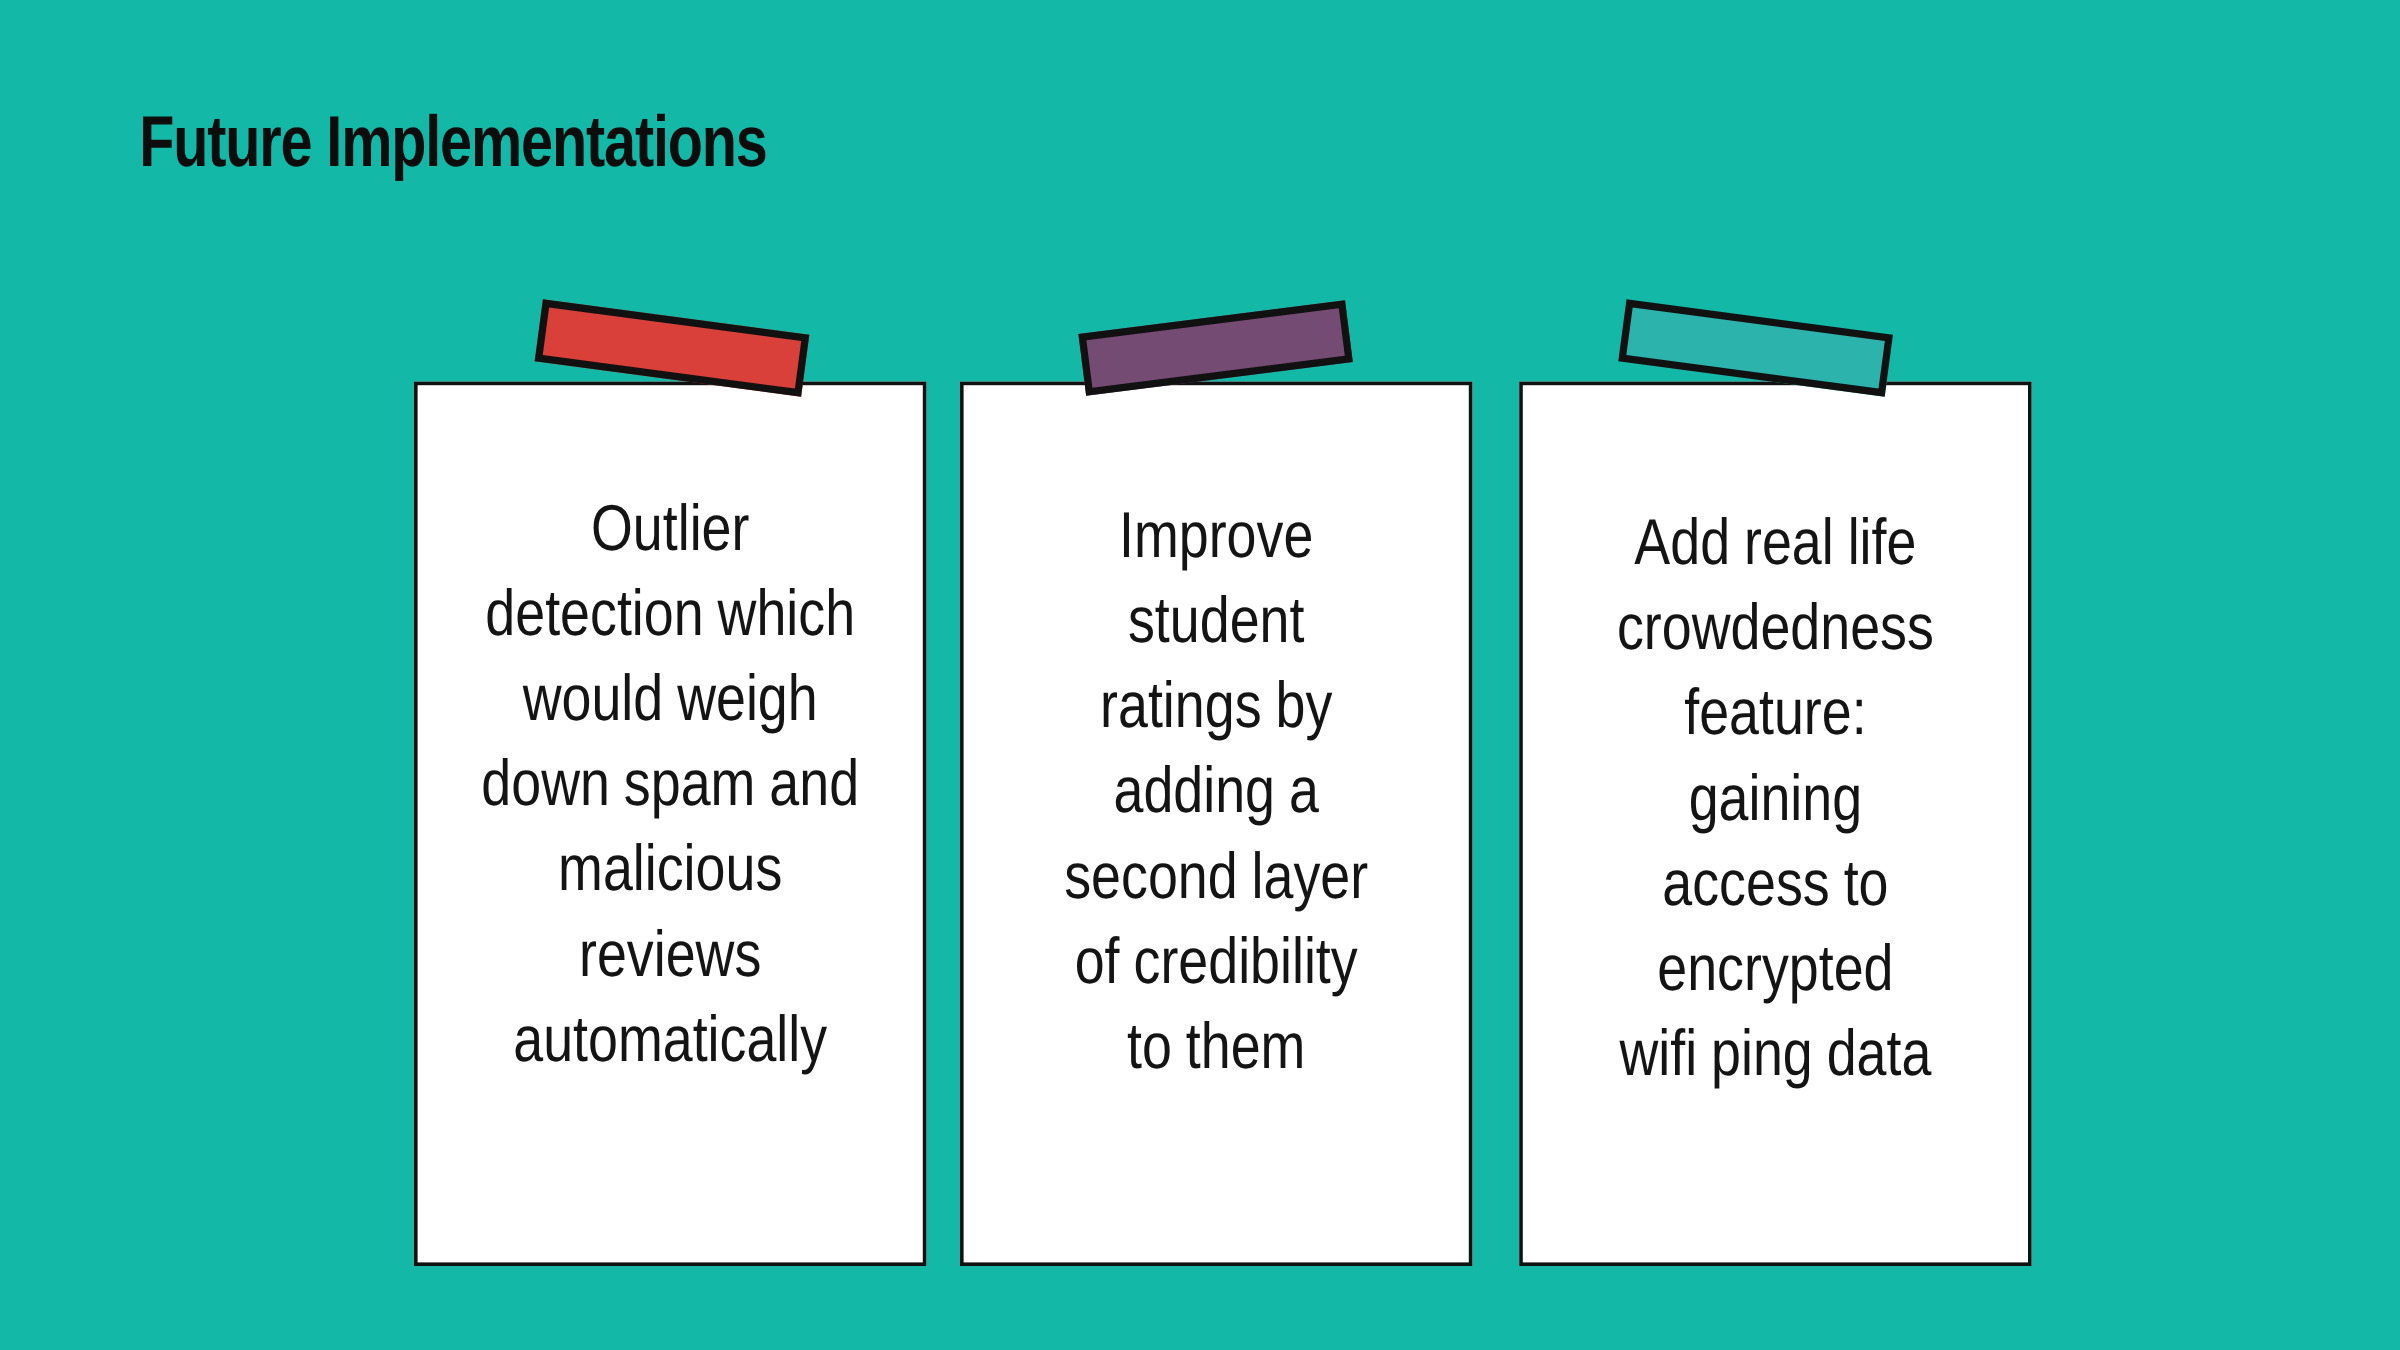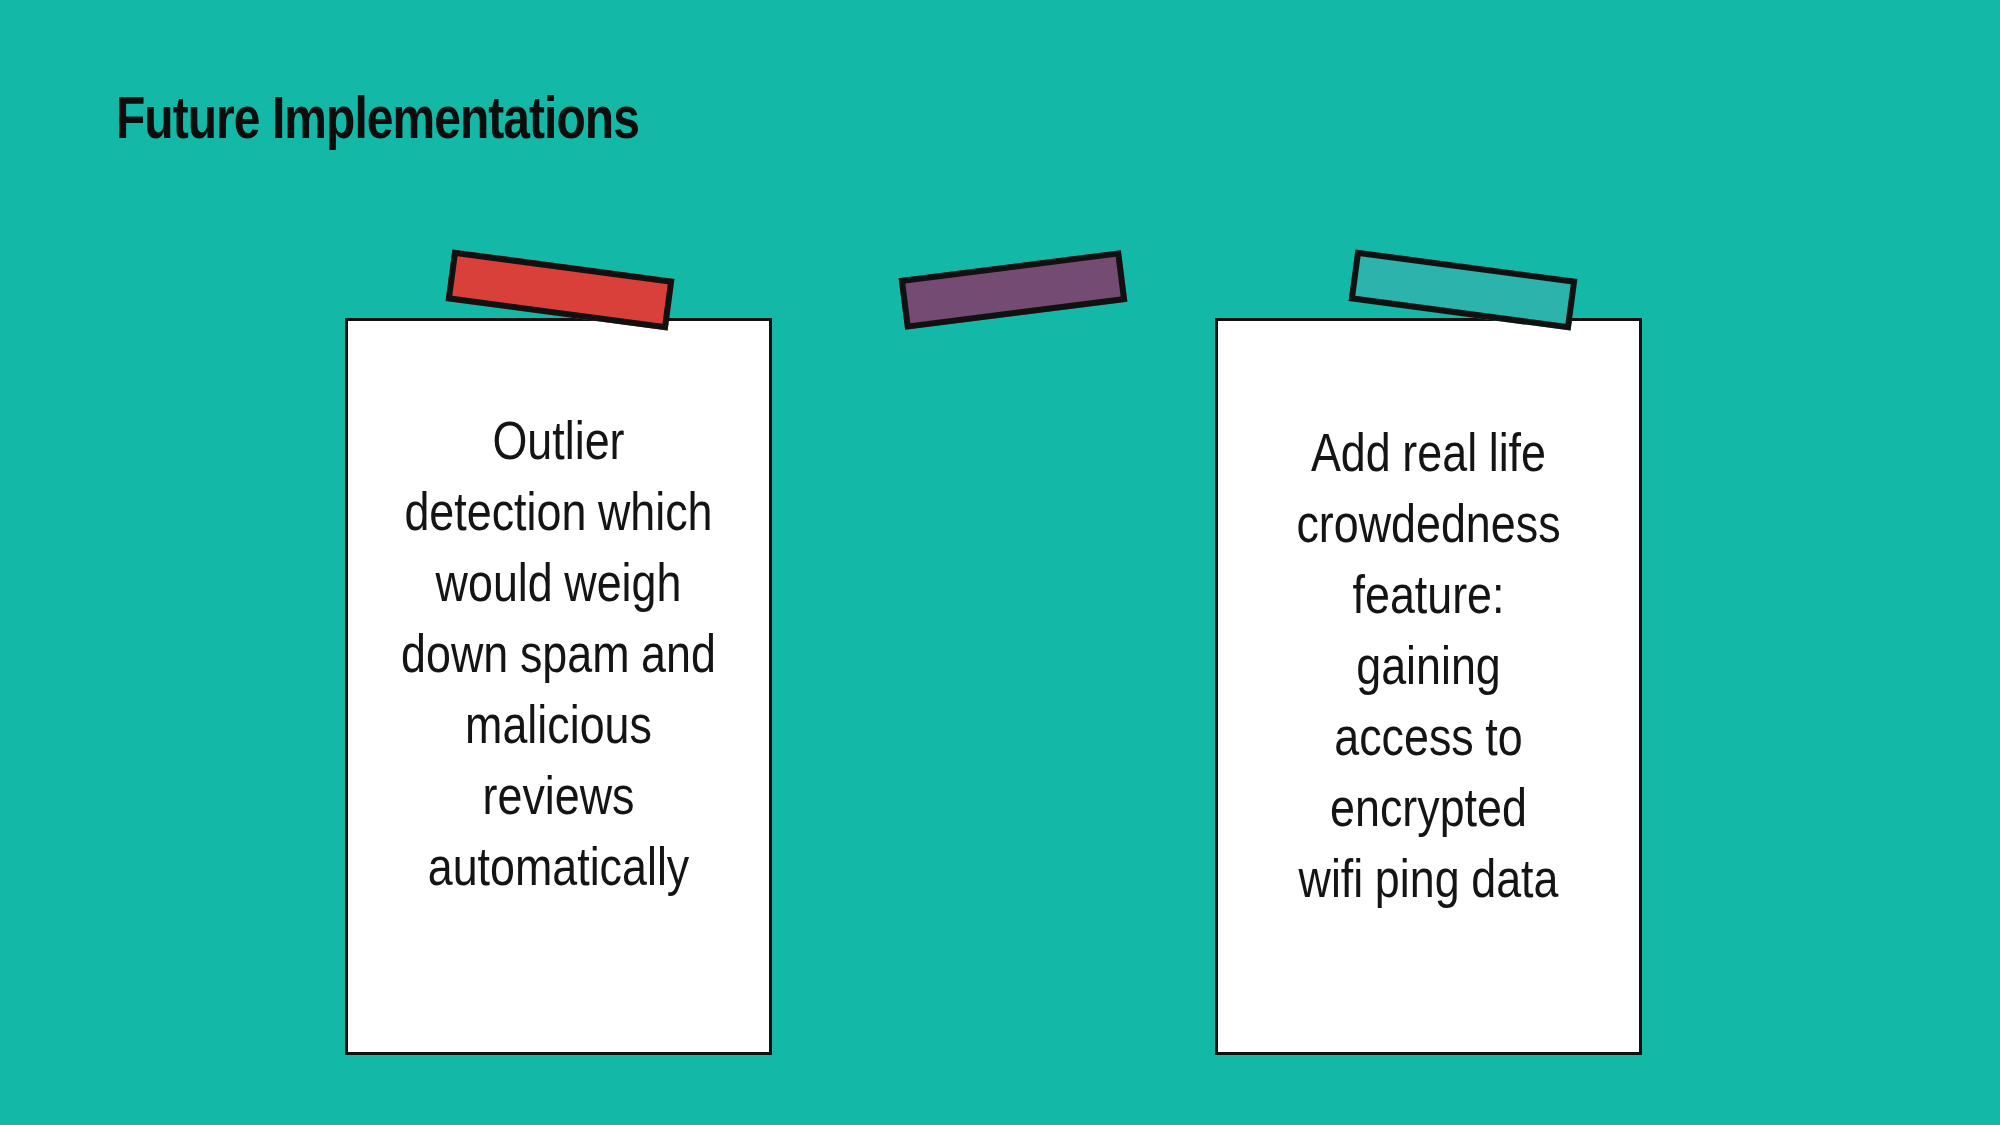--- a/index.html
+++ b/index.html
@@ -44,21 +44,21 @@
     position: absolute;
     top: 318px;
     width: 427px;
     height: 737px;
     box-sizing: border-box;
     background: #ffffff;
     border: 3px solid #111111;
   }
   .card-1 { left: 345px; }
   .card-2 { left: 800px; }
-  .card-3 { left: 1215px; }
+  .card-3 { left: 1266px; }
   .card-text {
     position: absolute;
     left: 4px;
     right: 4px;
     top: 88px;
     text-align: center;
     font-family: "Liberation Sans", sans-serif;
     font-weight: normal;
     font-size: 54px;
     line-height: 71px;
@@ -109,20 +109,31 @@
           <div>detection which</div>
           <div>would weigh</div>
           <div>down spam and</div>
           <div>malicious</div>
           <div>reviews</div>
           <div>automatically</div>
         </div>
     </div>
     <div class="tape tape-1" style="background-color: rgb(217, 64, 58);"></div>
 
+    <div class="card card-2">
+      <div class="card-text">
+          <div>Improve</div>
+          <div>student</div>
+          <div>ratings by</div>
+          <div>adding a</div>
+          <div>second layer</div>
+          <div>of credibility</div>
+          <div>to them</div>
+        </div>
+    </div>
     <div class="tape tape-2" style="background-color: rgb(116, 75, 115);"></div>
 
     <div class="card card-3">
       <div class="card-text">
           <div>Add real life</div>
           <div>crowdedness</div>
           <div>feature:</div>
           <div>gaining</div>
           <div>access to</div>
           <div>encrypted</div>

